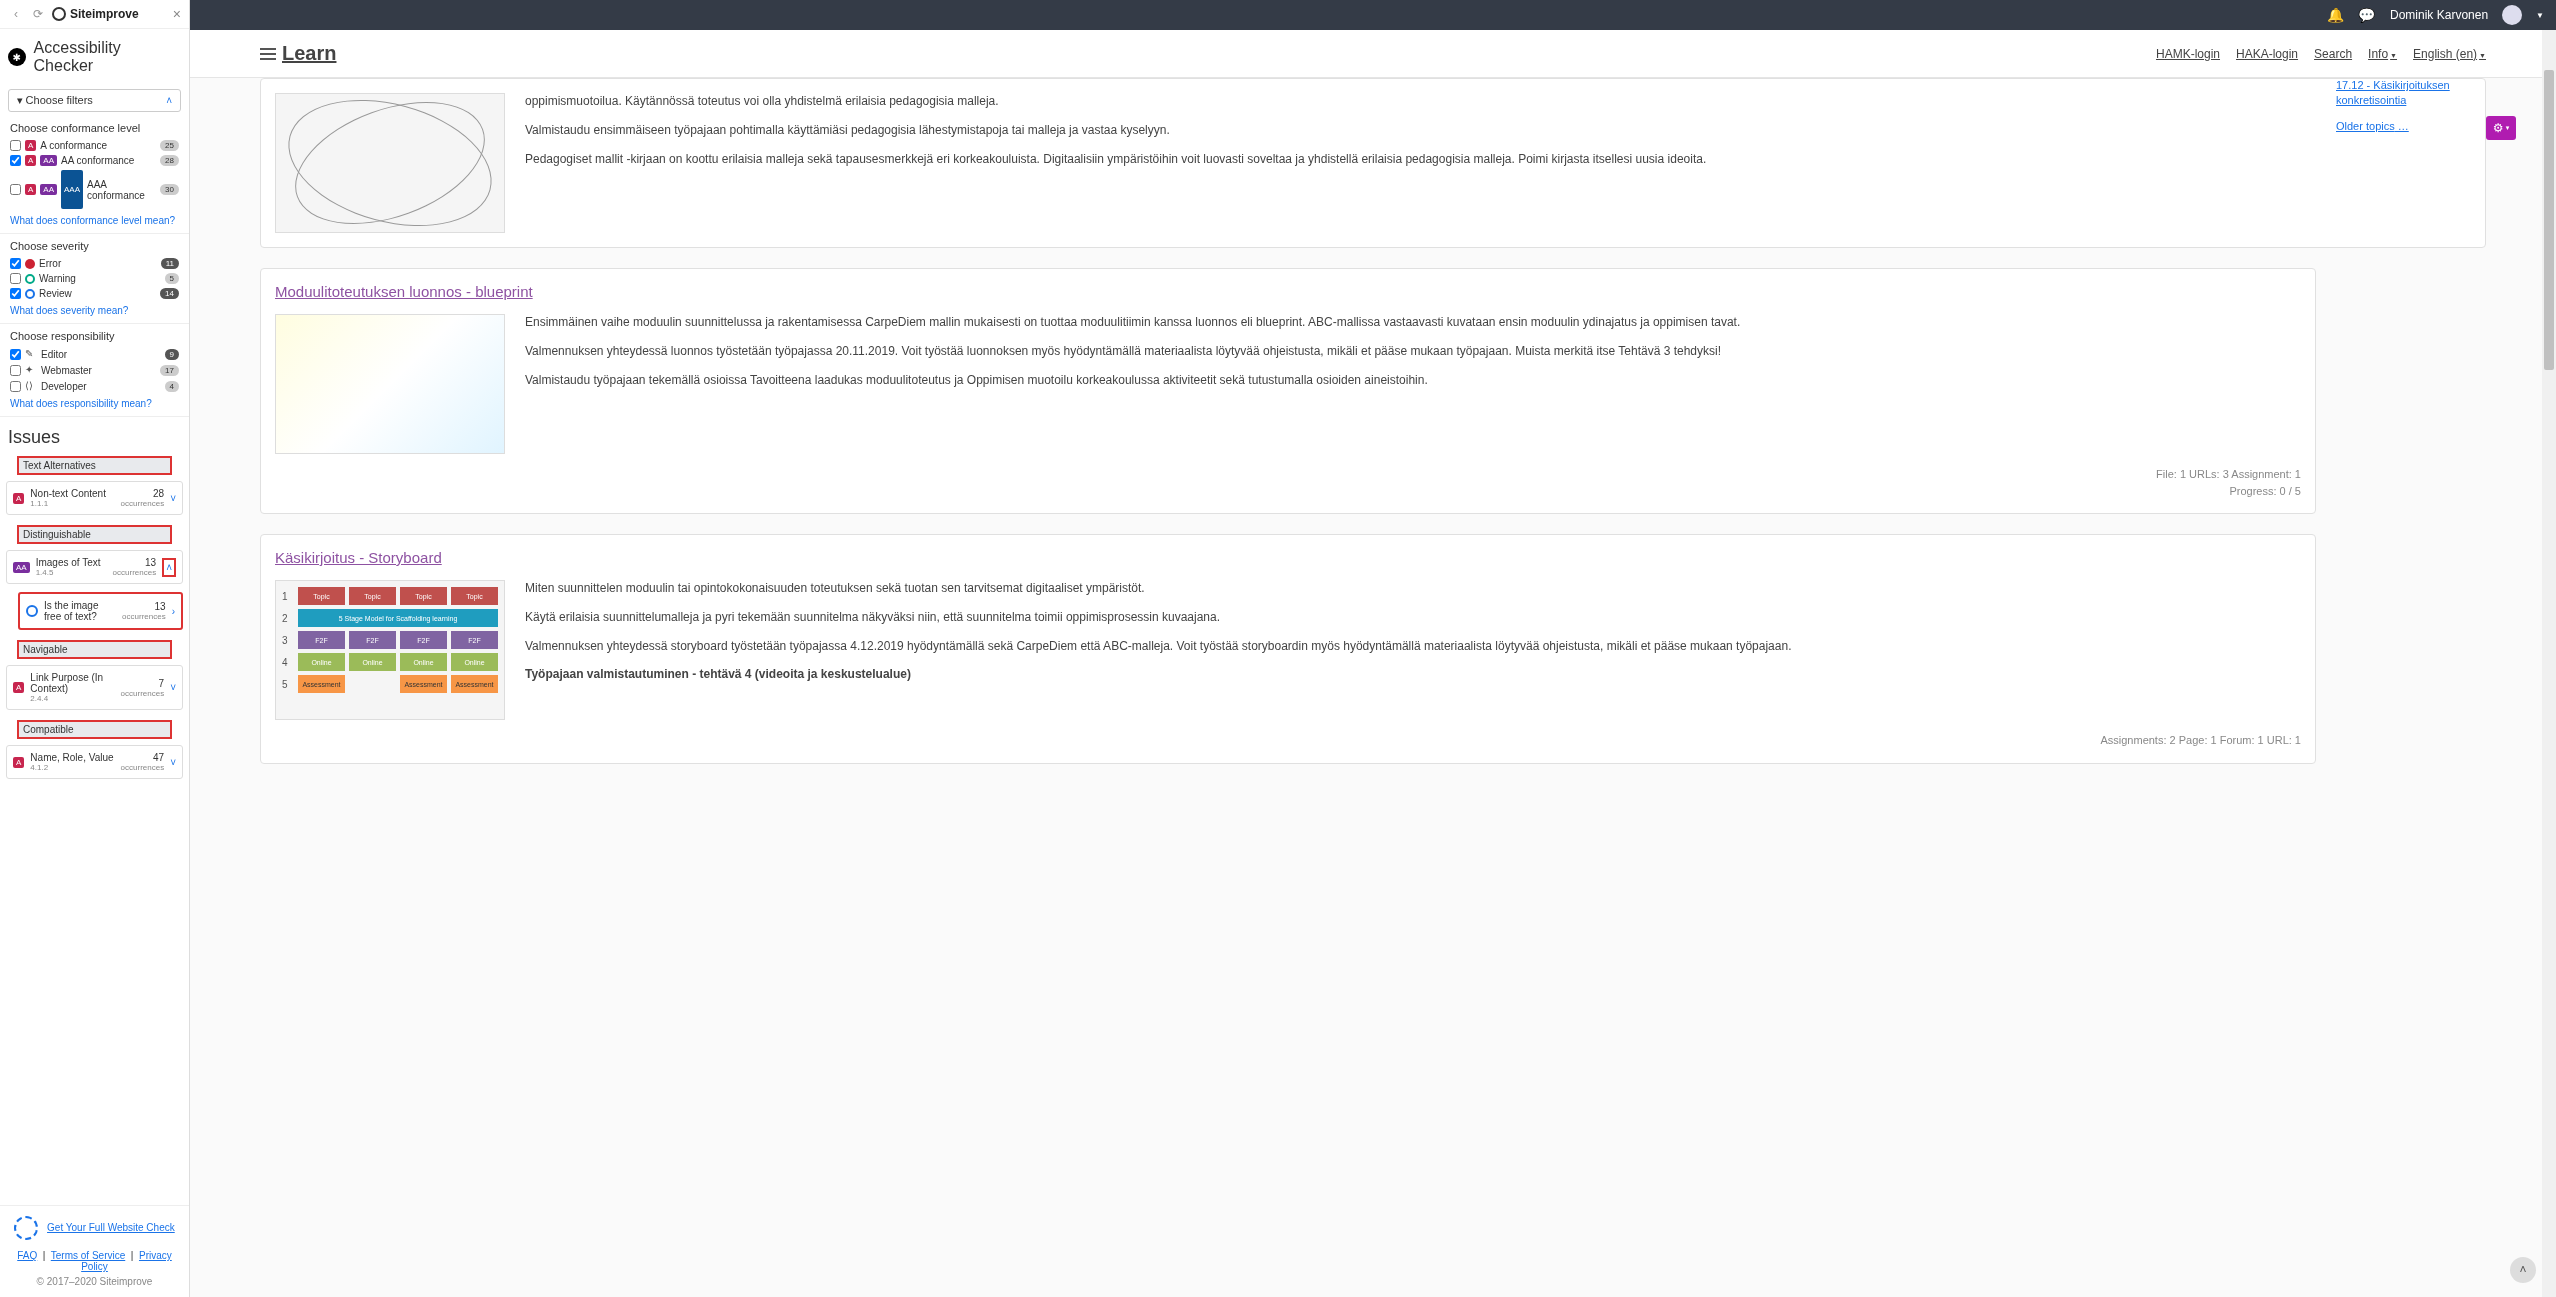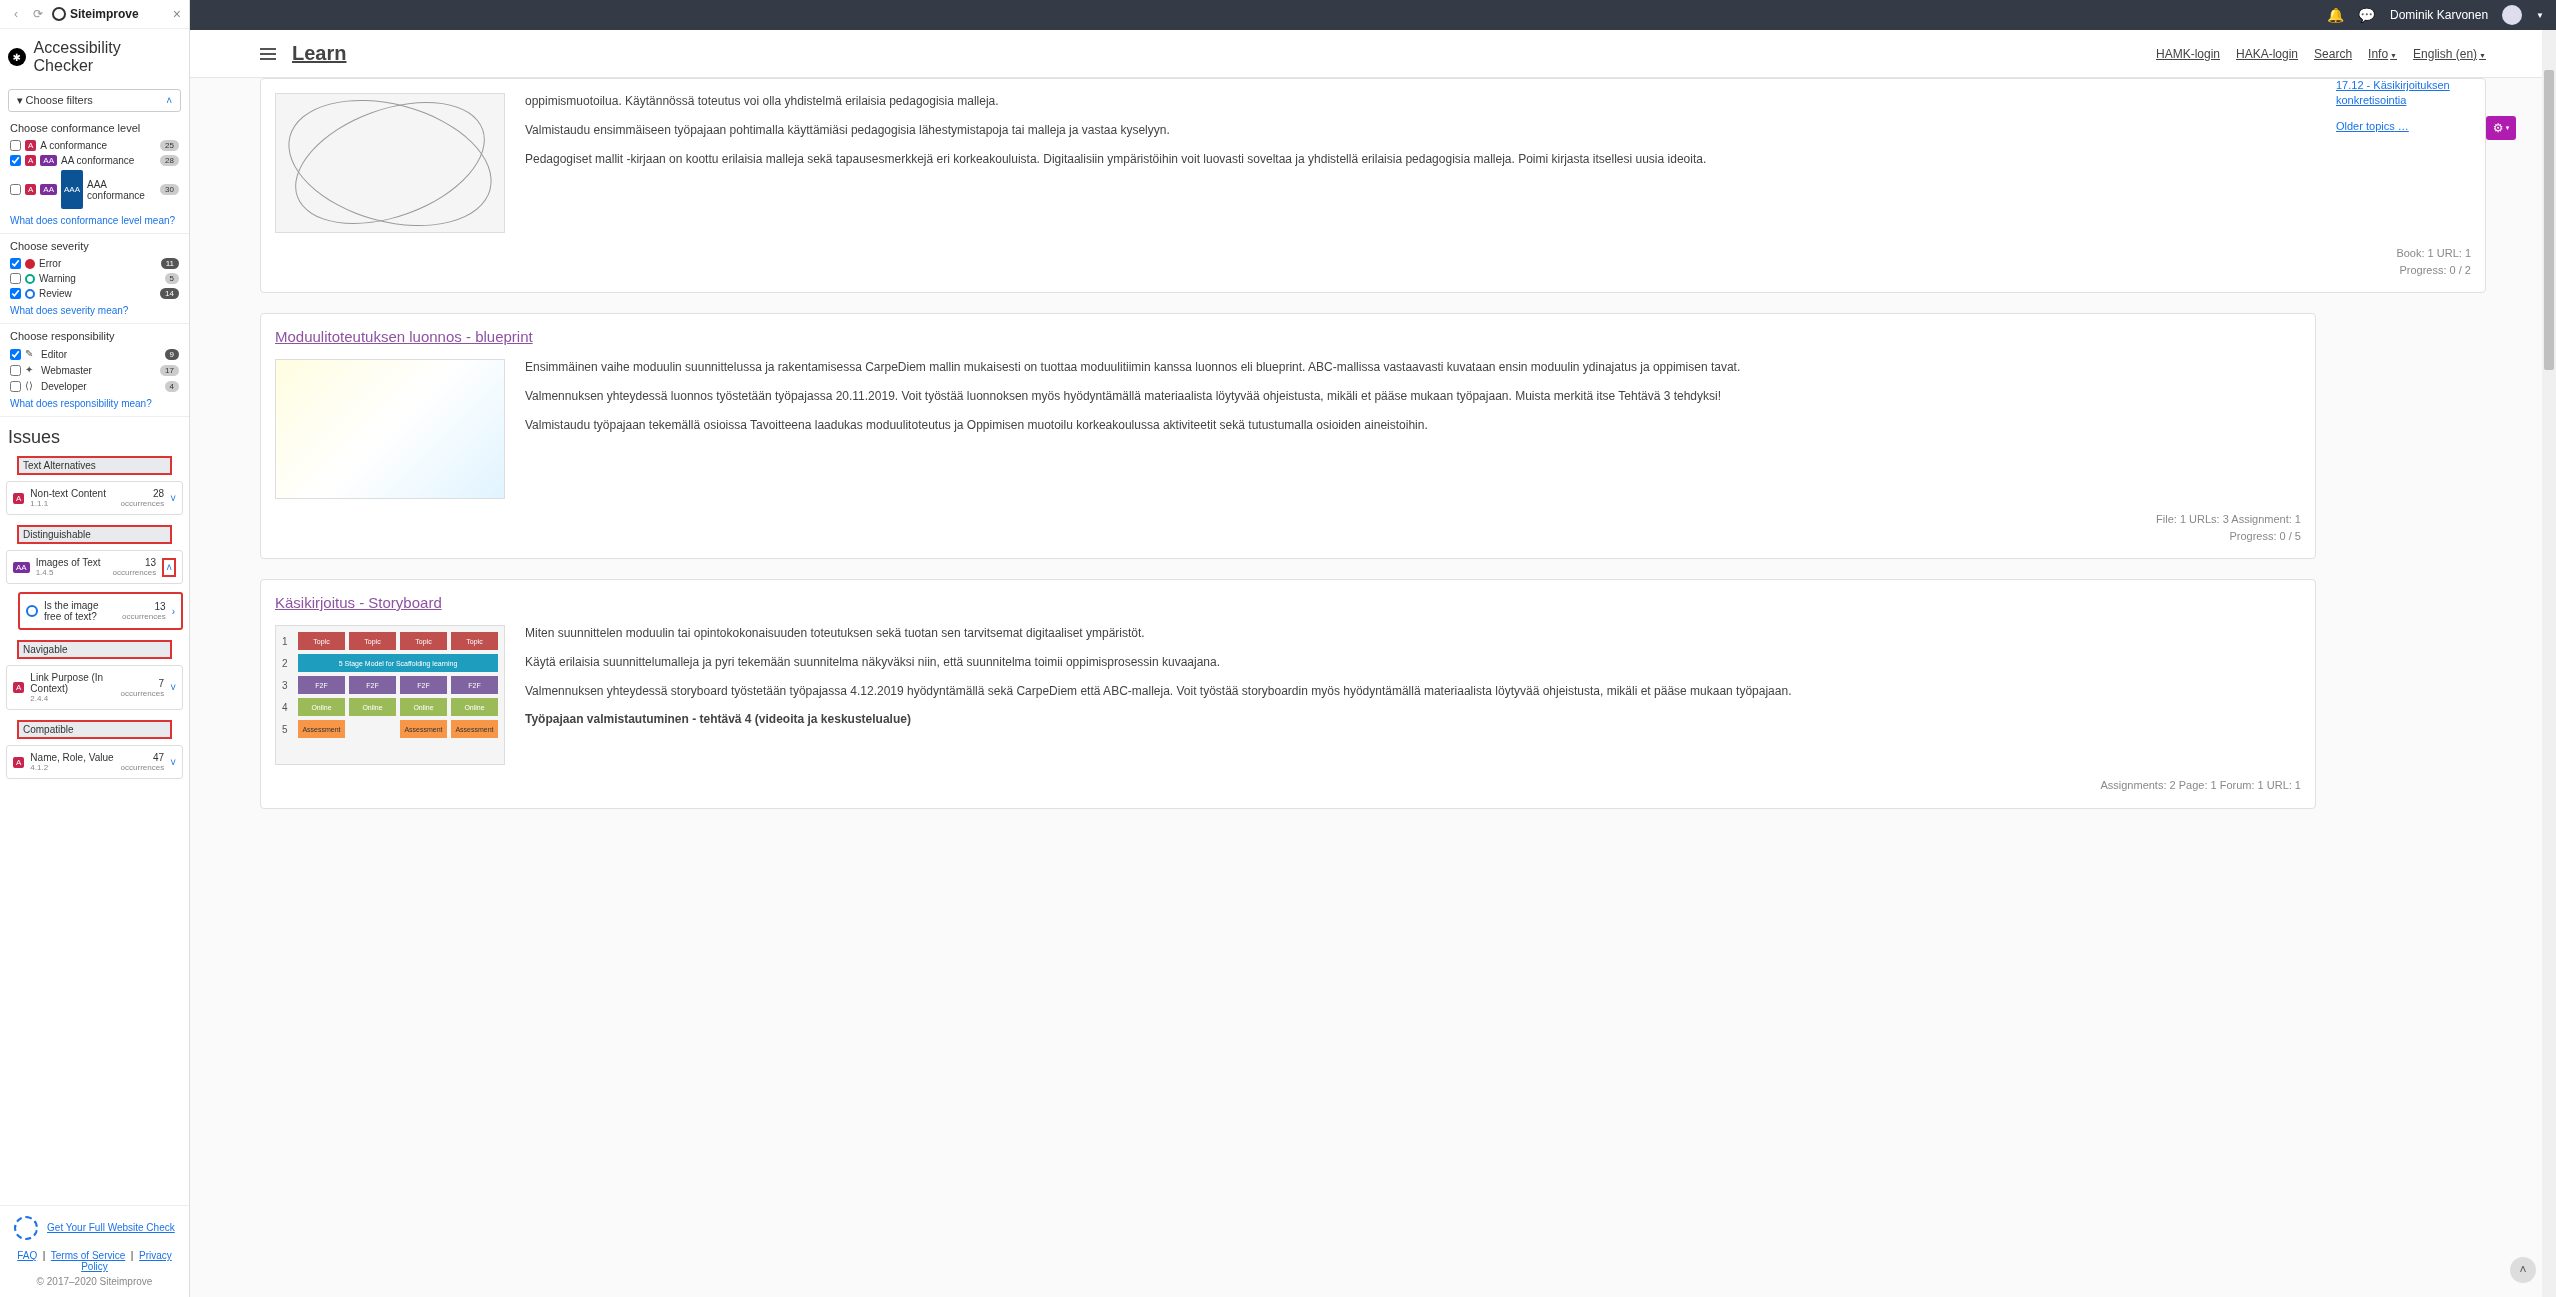--- a/index.html
+++ b/index.html
@@ -54,21 +54,21 @@
 .sidebar-footer .copyright { color: #888; margin-top: 4px; }
 
 
 .main { flex: 1; display: flex; flex-direction: column; position: relative; overflow: hidden; }
 .topbar { background: #343b47; color: #fff; height: 30px; display: flex; align-items: center; padding: 0 12px; justify-content: flex-end; gap: 14px; font-size: 12px; }
 .topbar .tb-icon { cursor: pointer; font-size: 14px; }
 .topbar .avatar { width: 20px; height: 20px; background: #dde; border-radius: 50%; }
 .topbar .caret { font-size: 8px; }
 
 .navbar { background: #fff; height: 48px; display: flex; align-items: center; padding: 0 70px; border-bottom: 1px solid #e5e5e5; }
-.nav-left { display: flex; align-items: center; gap: 16px; }
+.nav-left { display: flex; align-items: center; gap: 6px; }
 .hamburger { display: flex; flex-direction: column; gap: 3px; cursor: pointer; }
 .hamburger span { width: 16px; height: 2px; background: #555; }
 .learn-link { font-size: 20px; font-weight: 600; color: #444; text-decoration: underline; cursor: pointer; }
 .nav-right { margin-left: auto; display: flex; gap: 16px; font-size: 12px; }
 .nav-right a { color: #444; text-decoration: underline; cursor: pointer; }
 .caret-sm { font-size: 7px; margin-left: 2px; }
 
 .content-wrap { flex: 1; overflow-y: auto; background: #fafafa; position: relative; }
 .content-inner { padding: 0 70px 40px; position: relative; }
 
@@ -335,24 +335,20 @@
         <div class="card" style="">
           <div class="card-body">
             <div class="card-img">
                 <div class="spiro"></div>
               </div>
             <div class="card-text">
               <p>oppimismuotoilua. Käytännössä toteutus voi olla yhdistelmä erilaisia pedagogisia malleja.</p>
               <p>Valmistaudu ensimmäiseen työpajaan pohtimalla käyttämiäsi pedagogisia lähestymistapoja tai malleja ja vastaa kyselyyn.</p>
               <p>Pedagogiset mallit -kirjaan on koottu erilaisia malleja sekä tapausesmerkkejä eri korkeakouluista. Digitaalisiin ympäristöihin voit luovasti soveltaa ja yhdistellä erilaisia pedagogisia malleja. Poimi kirjasta itsellesi uusia ideoita.</p>
             </div>
-          </div>
-          <div class="card-meta">
-            <div>Book: 1   URL: 1</div>
-            <div>Progress: 0 / 2</div>
           </div>
         </div>
 
         <div class="card" style="margin-right:170px;">
           <a class="card-title">Moduulitoteutuksen luonnos - blueprint</a>
           <div class="card-body">
             <div class="card-img">
                 <div class="mindmap"></div>
               </div>
             <div class="card-text">

